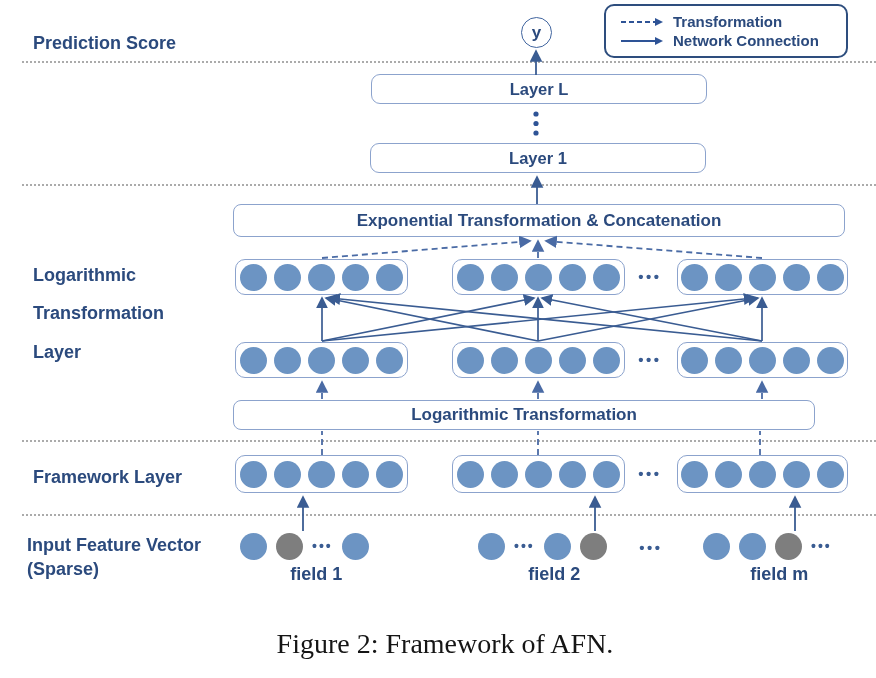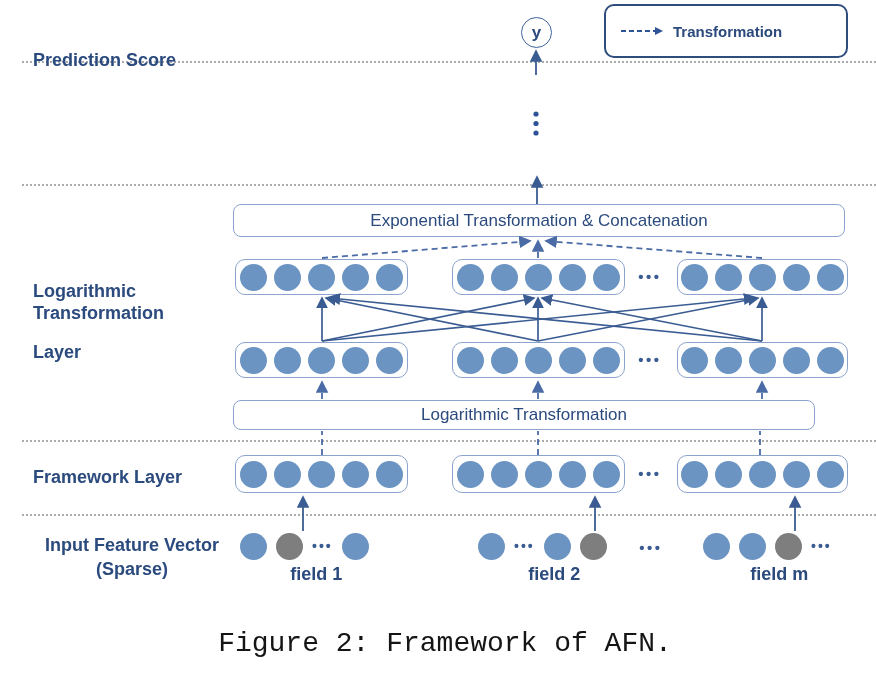--- a/index.html
+++ b/index.html
@@ -6,77 +6,86 @@
     --navy-text:#2B4A7D; --box-border:#8CA3CD; --legend-border:#2E4E7E;
     --circle-blue:#6C94C3; --circle-gray:#7E7E7E; --arrow-solid:#3A5C92;
     --arrow-dashed:#4A6BA5; --separator:#ABABAB; --caption:#151515;
   }
   *{box-sizing:border-box;margin:0;padding:0;}
   html,body{background:#fff;}
   .page{position:relative;width:876px;height:678px;background:#fff;overflow:hidden;
         font-family:"Liberation Sans",sans-serif;color:var(--navy-text);}
   .sep{position:absolute;left:22px;right:0;height:0;border-top:2px dotted var(--separator);}
   .side-label{position:absolute;left:33px;font-size:18px;font-weight:600;color:var(--navy-text);white-space:nowrap;}
-  .side-label-block{position:absolute;left:27px;width:210px;text-align:center;font-size:18px;font-weight:600;line-height:24px;}
+  .side-label-block{position:absolute;left:27px;width:210px;text-align:left;font-size:18px;font-weight:600;line-height:24px;}
   .legend{position:absolute;left:604px;top:4px;width:244px;height:54px;border:2px solid var(--legend-border);
           border-radius:10px;display:flex;flex-direction:column;justify-content:center;gap:2px;padding-left:13px;}
   .legend-row{display:flex;align-items:center;gap:8px;font-size:15px;font-weight:600;}
   .ynode{position:absolute;left:521px;top:17px;width:31px;height:31px;border:1.6px solid #41659F;
          border-radius:50%;display:flex;align-items:center;justify-content:center;font-size:17px;font-weight:600;}
   .layer-box{position:absolute;height:30px;border:1.5px solid var(--box-border);border-radius:9px;
              display:flex;align-items:center;justify-content:center;font-size:16.5px;font-weight:600;background:#fff;}
   .wide-box{position:absolute;border:1.5px solid var(--box-border);border-radius:8px;background:#fff;
-            display:flex;align-items:center;justify-content:center;font-size:17px;font-weight:400;}
+            display:flex;align-items:center;justify-content:center;font-size:17px;font-weight:700;}
   .group{position:absolute;border:1.5px solid var(--box-border);border-radius:10px;background:#fff;
          display:flex;align-items:center;justify-content:center;gap:7px;}
   .c{width:27px;height:27px;border-radius:50%;background:var(--circle-blue);flex:none;}
   .c.gray{background:var(--circle-gray);}
   .c.dots{width:auto;height:auto;border-radius:0;background:none;color:var(--arrow-solid);
           font-weight:bold;font-size:14px;letter-spacing:2px;line-height:27px;}
   .hdots{position:absolute;width:40px;text-align:center;color:var(--arrow-solid);font-weight:bold;
          font-size:15px;letter-spacing:2.5px;}
   .input-field{position:absolute;top:532px;display:flex;flex-direction:column;align-items:center;}
   .input-row{display:flex;align-items:center;gap:9px;height:28px;}
   .field-label{margin-top:4px;font-size:18px;font-weight:600;margin-left:24px;}
   .overlay{position:absolute;left:0;top:0;pointer-events:none;}
   .caption{position:absolute;left:0;top:628px;width:100%;text-align:center;
-           font-family:Liberation Mono, monospace;font-size:28px;color:var(--caption);padding-left:14px;}
+           font-family:Liberation Serif, serif;font-size:28px;color:var(--caption);padding-left:14px;}
 </style>
 </head>
 <body>
 
 <div class="page">
 
   <div class="sep" style="top:61px"></div>
   <div class="sep" style="top:184px"></div>
   <div class="sep" style="top:440px"></div>
   <div class="sep" style="top:514px"></div>
 
-  <div class="side-label" style="top:50px">Prediction Score</div>
-  <div class="side-label" style="top:281px">Logarithmic</div>
+  <div class="side-label" style="top:33px">Prediction Score</div>
+  <div class="side-label" style="top:265px">Logarithmic</div>
   <div class="side-label" style="top:303px">Transformation</div>
   <div class="side-label" style="top:342px">Layer</div>
   <div class="side-label" style="top:467px">Framework Layer</div>
   <div class="side-label-block" style="top:533px">
     <div>Input Feature Vector</div>
     <div>(Sparse)</div>
   </div>
 
   <div class="legend">
     <div class="legend-row">
       <svg width="46" height="10">
         <line x1="2" y1="5" x2="36" y2="5" stroke="#2E5396" stroke-width="2" stroke-dasharray="5,3"></line>
         <path d="M36,1 L44,5 L36,9 z" fill="#2E5396"></path>
       </svg>
       <span>Transformation</span>
     </div>
+    <div class="legend-row">
+      <svg width="46" height="10">
+        <line x1="2" y1="5" x2="36" y2="5" stroke="#2E5396" stroke-width="2"></line>
+        <path d="M36,1 L44,5 L36,9 z" fill="#2E5396"></path>
+      </svg>
+      <span>Network Connection</span>
+    </div>
   </div>
 
   <div class="ynode">y</div>
 
+  <div class="layer-box" style="left:371px;top:74px;width:336px">Layer L</div>
+  <div class="layer-box" style="left:370px;top:143px;width:336px">Layer 1</div>
 
   <div class="wide-box" style="left:233px;top:204px;width:612px;height:33px">Exponential Transformation &amp; Concatenation</div>
   <div class="wide-box" style="left:233px;top:400px;width:582px;height:30px">Logarithmic Transformation</div>
 
   <div class="group" style="left:235px;top:259px;width:173px;height:36px">
       <span class="c blue"></span>
       <span class="c blue"></span>
       <span class="c blue"></span>
       <span class="c blue"></span>
       <span class="c blue"></span>

